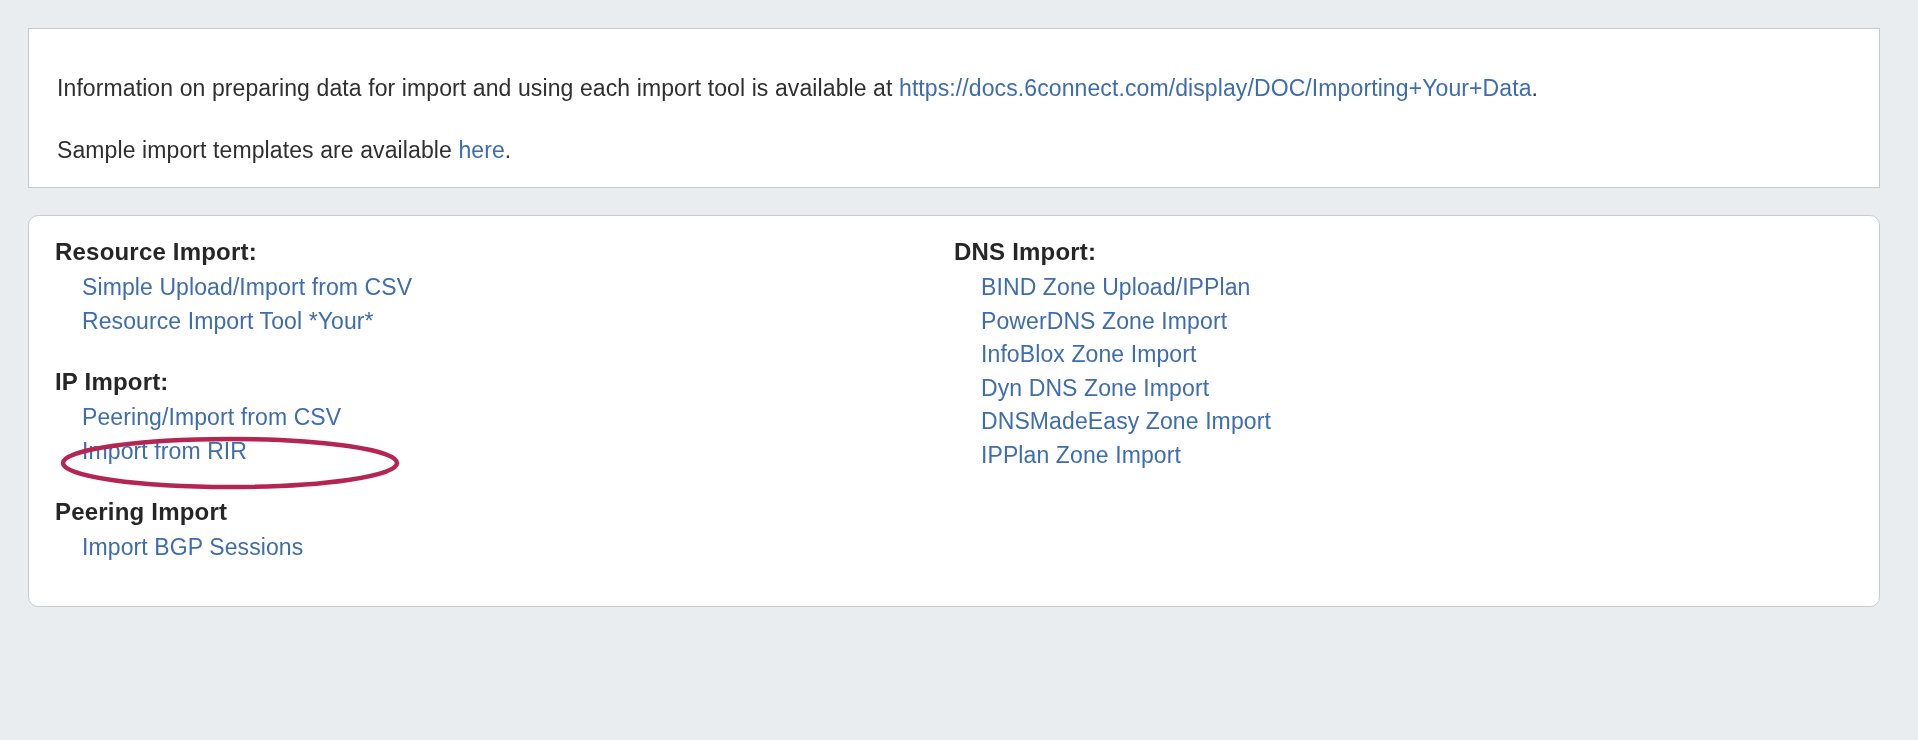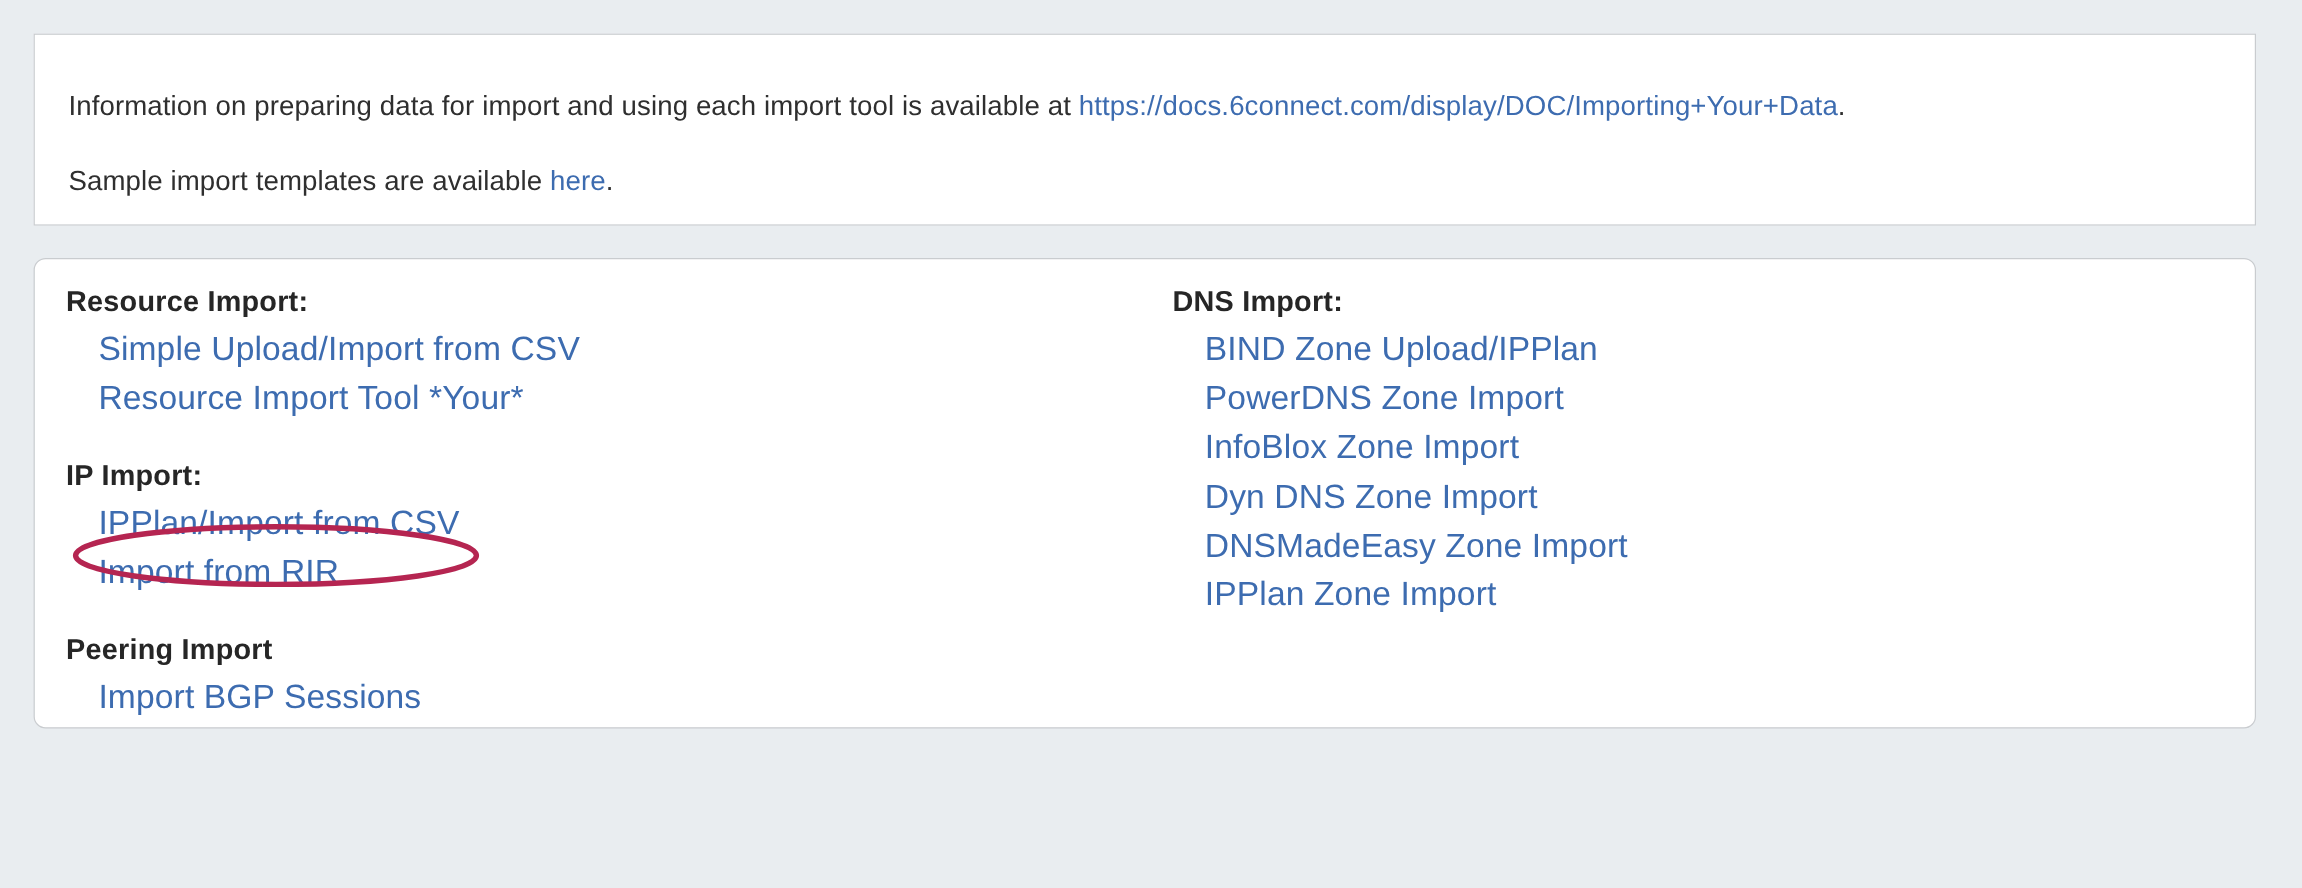--- a/index.html
+++ b/index.html
@@ -57,39 +57,39 @@
   }
   .cols {
     position: relative;
     display: flex;
     padding-top: 22px;
   }
   .col {
     box-sizing: border-box;
   }
   .col-left { width: 925px; padding-left: 26px; }
-  .col-right { width: 900px; padding-left: 0px; margin-left: 23px; }
+  .col-right { width: 900px; padding-left: 0px; }
 
   .group { margin: 0; }
   .group + .group { margin-top: 30px; }
 
   .group-title {
     font-size: 24px;
     font-weight: bold;
     color: #262626;
     margin: 0 0 5px 0;
     letter-spacing: 0.2px;
   }
   .group-links {
     list-style: none;
     margin: 0;
     padding: 0 0 0 27px;
   }
   .group-links li {
-    font-size: 28px;
+    font-size: 23px;
     line-height: 1.46;
     color: #3d6cb0;
     letter-spacing: 0.1px;
   }
 
   .dns-group .group-links { padding-left: 27px; }
 
   .highlight-ellipse {
     position: absolute;
     left: 60px;
@@ -121,21 +121,21 @@
           <div class="group-title">Resource Import:</div>
           <ul class="group-links">
             <li><a class="link" href="#">Simple Upload/Import from CSV</a></li>
             <li><a class="link" href="#">Resource Import Tool *Your*</a></li>
           </ul>
         </div>
 
         <div class="group">
           <div class="group-title">IP Import:</div>
           <ul class="group-links">
-            <li><a class="link" href="#">IPPlan/Import from CSV</a></li>
+            <li><a class="link" href="#">Peering/Import from CSV</a></li>
             <li><a class="link" href="#">Import from RIR</a></li>
           </ul>
         </div>
 
         <div class="group">
           <div class="group-title">Peering Import</div>
           <ul class="group-links">
             <li><a class="link" href="#">Import BGP Sessions</a></li>
           </ul>
         </div>

